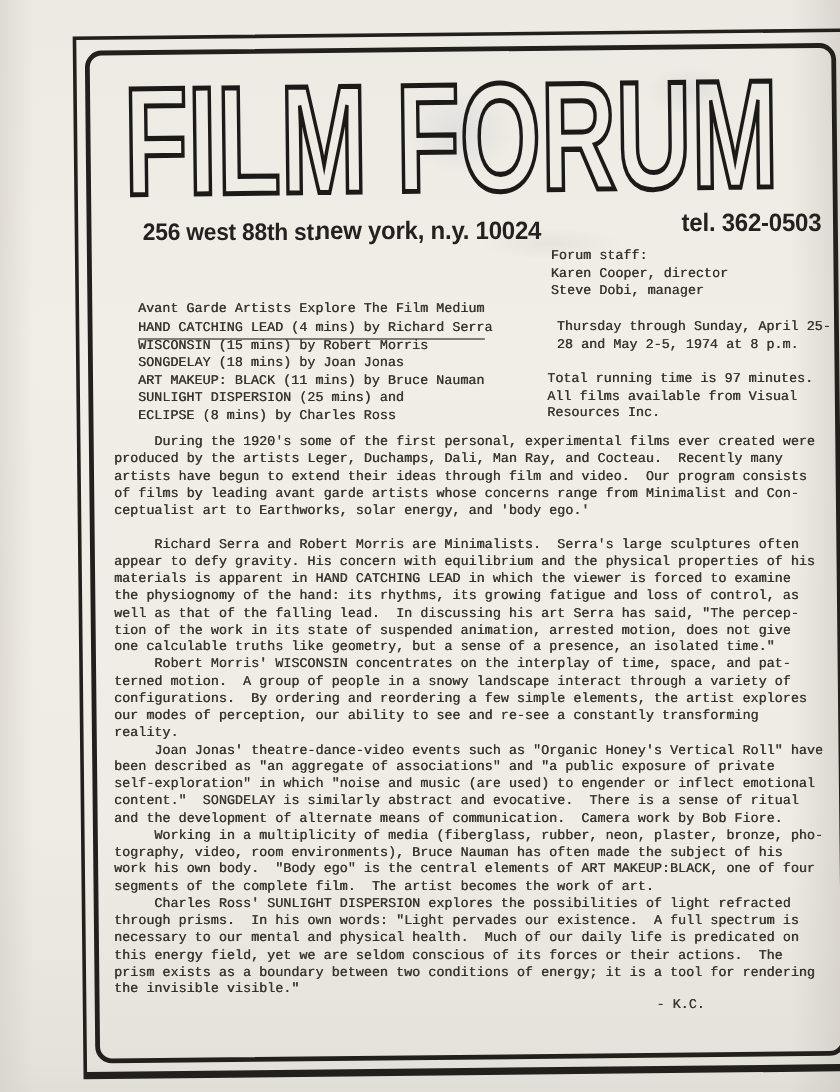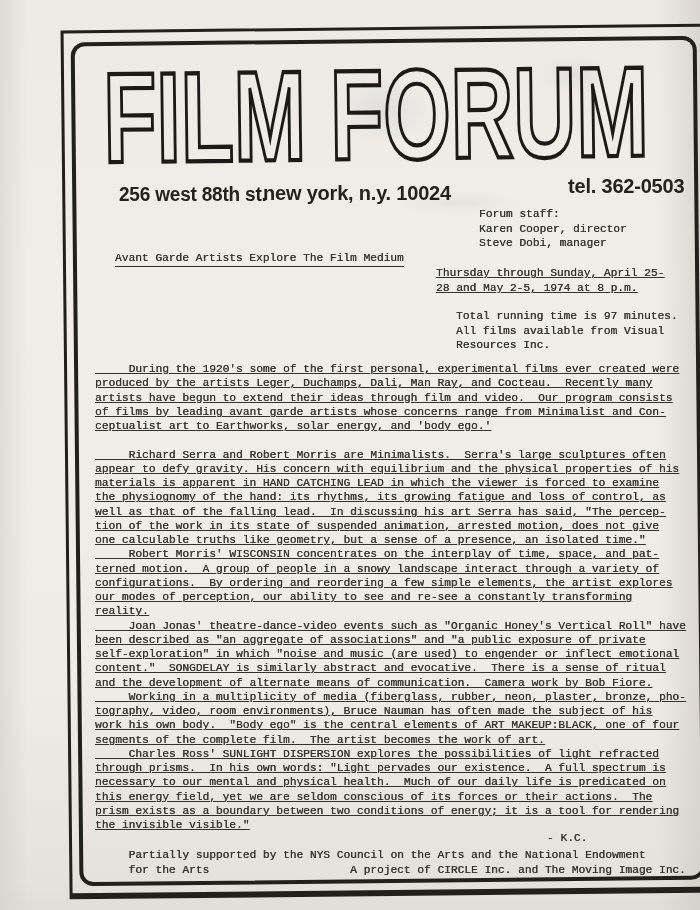--- a/index.html
+++ b/index.html
@@ -33,26 +33,26 @@
   .addr .street{position:absolute;left:80px;top:0;font-size:19px;font-weight:bold;letter-spacing:-.2px;transform:scaleY(1.05);}
   .addr .city{position:absolute;left:224px;top:-2px;font-size:20px;font-weight:bold;letter-spacing:-.2px;transform:scaleY(1.05);}
   .tel{position:absolute;left:529px;top:175px;font-size:20px;font-weight:bold;color:#232220;letter-spacing:-.2px;transform:scaleY(1.05);}
   
   .tw{
     font-family:"Liberation Mono","DejaVu Sans Mono",monospace;
     font-size:11.2px;line-height:14.25px;color:#35322d;
     white-space:pre;text-shadow:.35px 0 0 rgba(48,45,40,.8);
     position:absolute;
   }
-  .staff{left:440px;top:207px;line-height:14.6px;}
-  .prog-title{left:76px;top:251px;border-bottom:1.2px solid #35322d;padding-bottom:1px;}
+  .staff{left:420px;top:207px;line-height:14.6px;}
+  .prog-title{left:76px;top:251px;border-bottom:1.2px solid #35322d;padding-bottom:17px;}
   .films{left:76px;top:267px;line-height:14.6px;}
-  .schedule{left:397px;top:266px;line-height:15px;text-decoration:underline;}
+  .schedule{left:425px;top:266px;line-height:15px;}
   .running{left:417px;top:309px;line-height:14.6px;}
-  .bodytext{left:56px;top:362px;text-decoration:underline;}
+  .bodytext{left:56px;top:362px;}
   .sig{left:508px;top:831px;text-align:right;}
   .footer{left:56px;top:848px;line-height:14.5px;}
   
   .smudge{position:absolute;border-radius:50%;pointer-events:none;}
   .smudge.a{left:300px;top:75px;width:90px;height:70px;
     background:radial-gradient(closest-side, rgba(150,165,190,.18), rgba(150,165,190,0));}
   .smudge.b{left:500px;top:55px;width:70px;height:40px;
     background:radial-gradient(closest-side, rgba(140,150,170,.14), rgba(140,150,170,0));}
   .smudge.c{left:360px;top:190px;width:120px;height:26px;border-radius:40%;
     background:radial-gradient(closest-side, rgba(120,115,105,.08), rgba(120,115,105,0));}
@@ -79,20 +79,26 @@
     <span class="street">256 west 88th st.</span>
     <span class="city">new york, n.y. 10024</span>
   </div>
   <div class="tel">tel. 362-0503</div>
 
   <div class="tw staff">Forum staff:
 Karen Cooper, director
 Steve Dobi, manager</div>
 
   <div class="tw prog-title">Avant Garde Artists Explore The Film Medium</div>
+  <div class="tw films">HAND CATCHING LEAD (4 mins) by Richard Serra
+WISCONSIN (15 mins) by Robert Morris
+SONGDELAY (18 mins) by Joan Jonas
+ART MAKEUP: BLACK (11 mins) by Bruce Nauman
+SUNLIGHT DISPERSION (25 mins) and
+ECLIPSE (8 mins) by Charles Ross</div>
 
   <div class="tw schedule">Thursday through Sunday, April 25-
 28 and May 2-5, 1974 at 8 p.m.</div>
   <div class="tw running">Total running time is 97 minutes.
 All films available from Visual
 Resources Inc.</div>
 
   <div class="tw bodytext">     During the 1920's some of the first personal, experimental films ever created were
 produced by the artists Leger, Duchamps, Dali, Man Ray, and Cocteau.  Recently many
 artists have begun to extend their ideas through film and video.  Our program consists
@@ -120,16 +126,14 @@
 tography, video, room environments), Bruce Nauman has often made the subject of his
 work his own body.  "Body ego" is the central elements of ART MAKEUP:BLACK, one of four
 segments of the complete film.  The artist becomes the work of art.
      Charles Ross' SUNLIGHT DISPERSION explores the possibilities of light refracted
 through prisms.  In his own words: "Light pervades our existence.  A full spectrum is
 necessary to our mental and physical health.  Much of our daily life is predicated on
 this energy field, yet we are seldom conscious of its forces or their actions.  The
 prism exists as a boundary between two conditions of energy; it is a tool for rendering
 the invisible visible."</div>
   <div class="tw sig">- K.C.</div>
-  <div class="tw footer">     Partially supported by the NYS Council on the Arts and the National Endowment
-     for the Arts                     A project of CIRCLE Inc. and The Moving Image Inc.</div>
 
 </div>
 
 </body></html>

